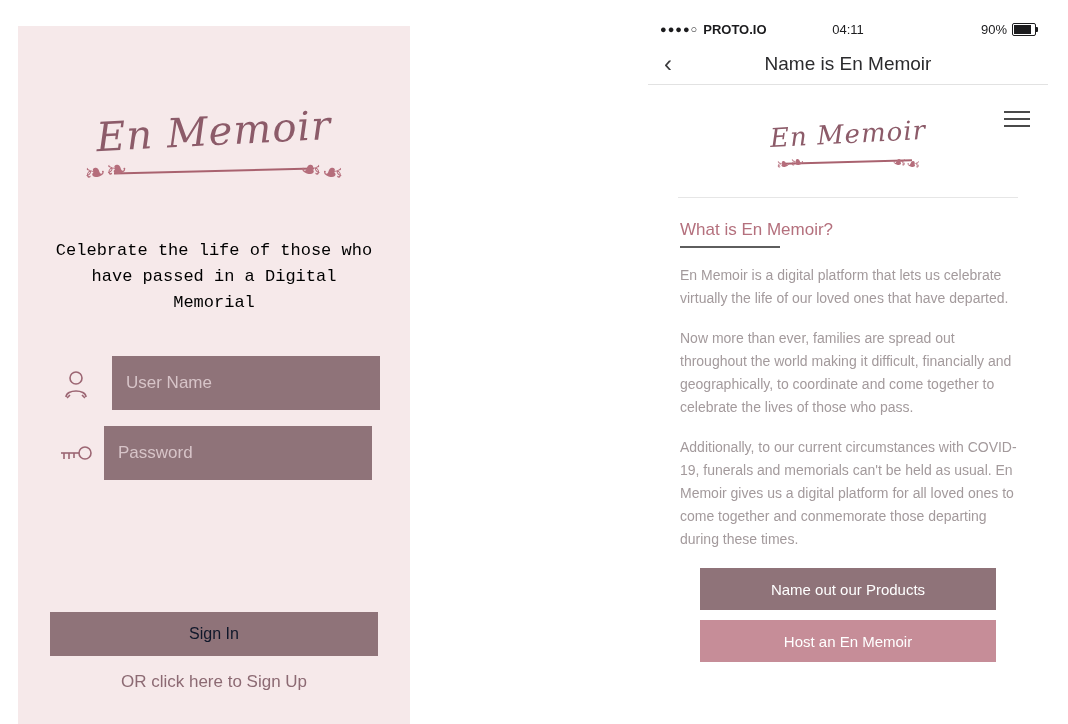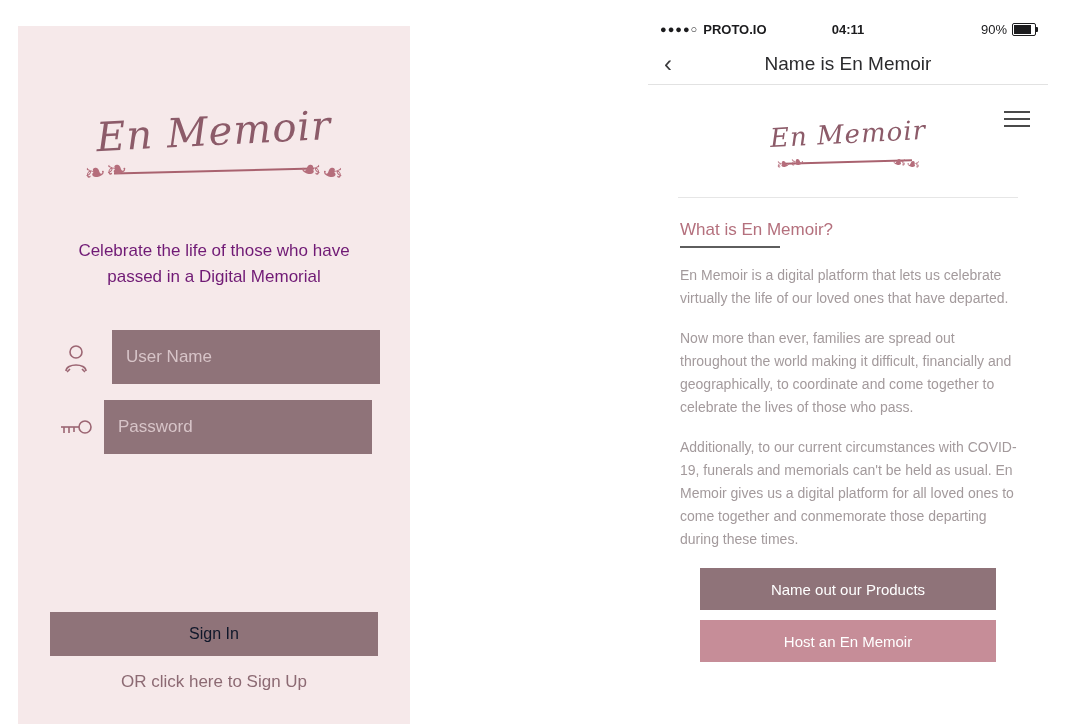--- a/index.html
+++ b/index.html
@@ -57,23 +57,24 @@
     font-size: 26px;
     color: #b56d7b;
   }
   .flourish.left { left: 66px; transform: rotate(-8deg); }
   .flourish.right { right: 66px; transform: rotate(8deg) scaleX(-1); }
 
   .tagline {
     margin: 40px auto 1px auto;
     width: 320px;
     text-align: center;
-    color: #701a75;
+    color: #000000;
     font-size: 17px;
     line-height: 26px;
+    font-family: Liberation Mono, monospace;
   }
 
   .field-row {
     display: flex;
     align-items: center;
     margin: 0 0 16px 0;
     padding-left: 30px;
   }
   .field-row.first { margin-top: 40px; gap: 8px; }
   .field-icon {
@@ -137,21 +138,21 @@
     height: 30px;
     display: flex;
     align-items: center;
     padding: 0 12px;
     font-size: 13px;
     color: #1c1c1e;
     font-weight: bold;
   }
   .status-left { display: flex; align-items: center; gap: 5px; flex: 1; }
   .dots { letter-spacing: 1px; font-size: 11px; }
-  .status-center { flex: 0 0 auto; font-weight: bold; }
+  .status-center { flex: 0 0 auto; font-weight: normal; }
   .status-right { flex: 1; text-align: right; display: flex; align-items: center; justify-content: flex-end; gap: 5px; font-weight: normal;}
   .battery {
     width: 22px; height: 11px; border: 1px solid #1c1c1e; border-radius: 2px;
     position: relative; display: inline-block;
   }
   .battery::after {
     content: ""; position: absolute; right: -3px; top: 3px; width: 2px; height: 5px;
     background: #1c1c1e; border-radius: 0 1px 1px 0;
   }
   .battery i { position: absolute; left: 1px; top: 1px; bottom: 1px; width: 17px; background: #1c1c1e; display:block;}

